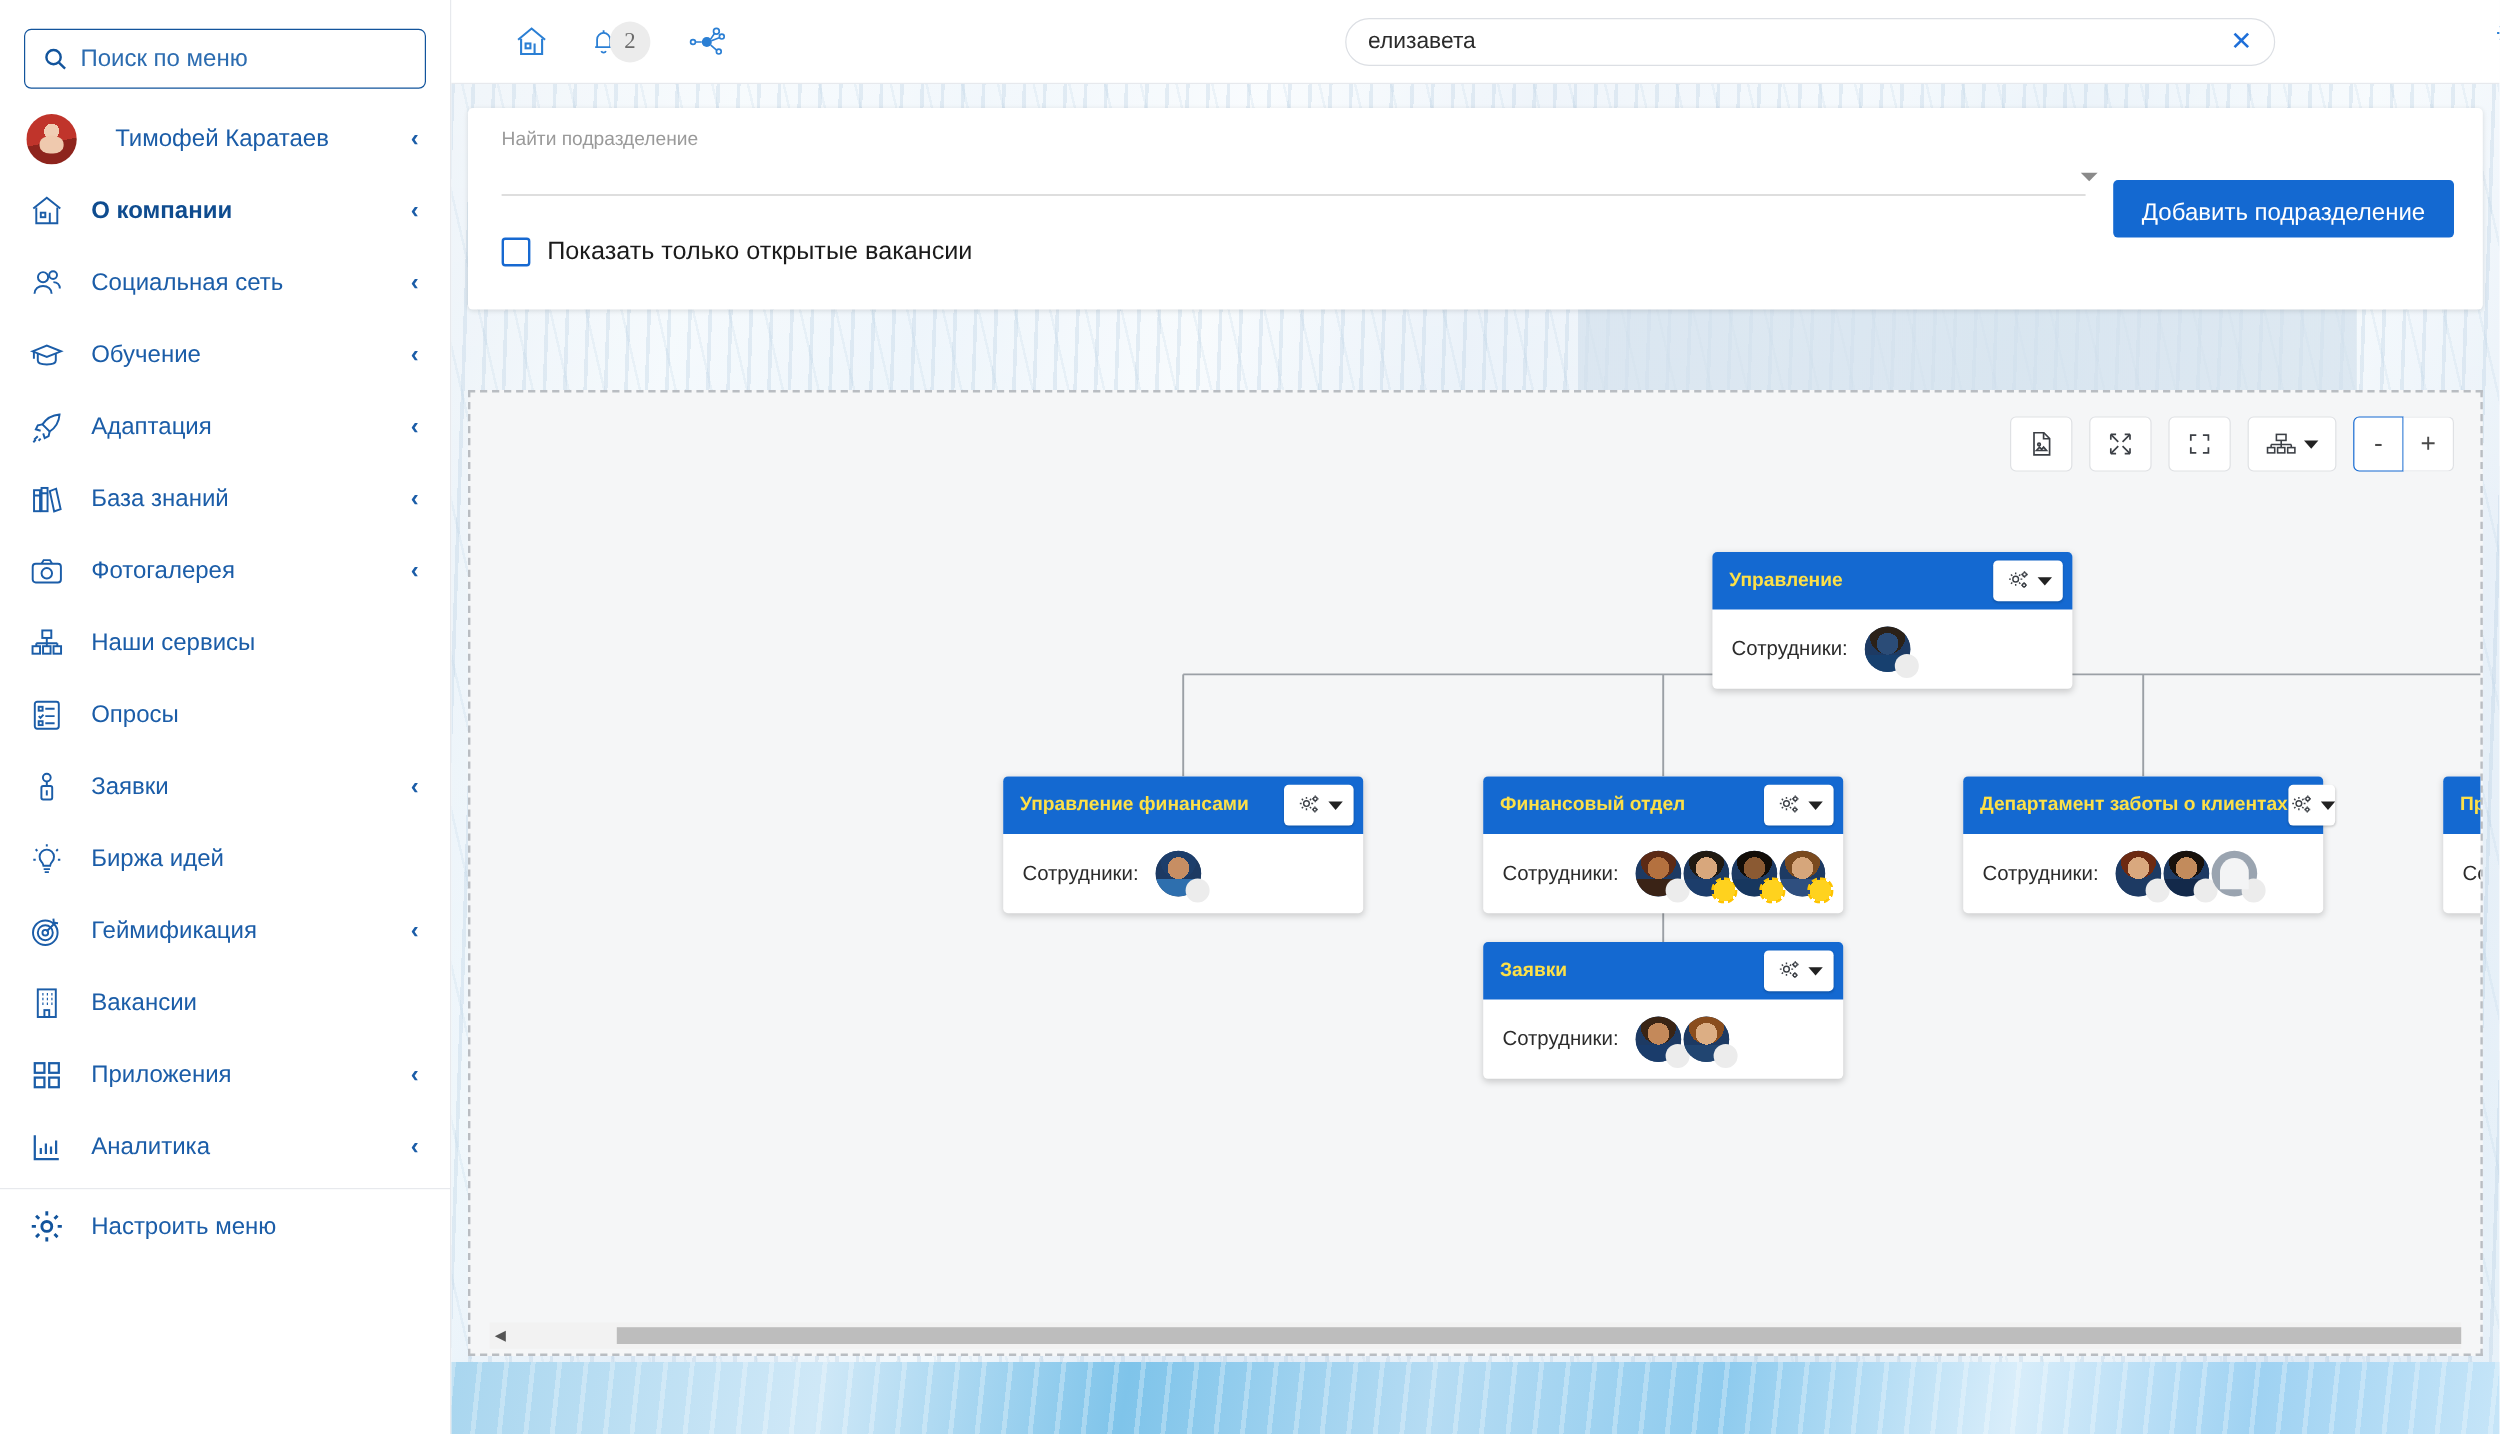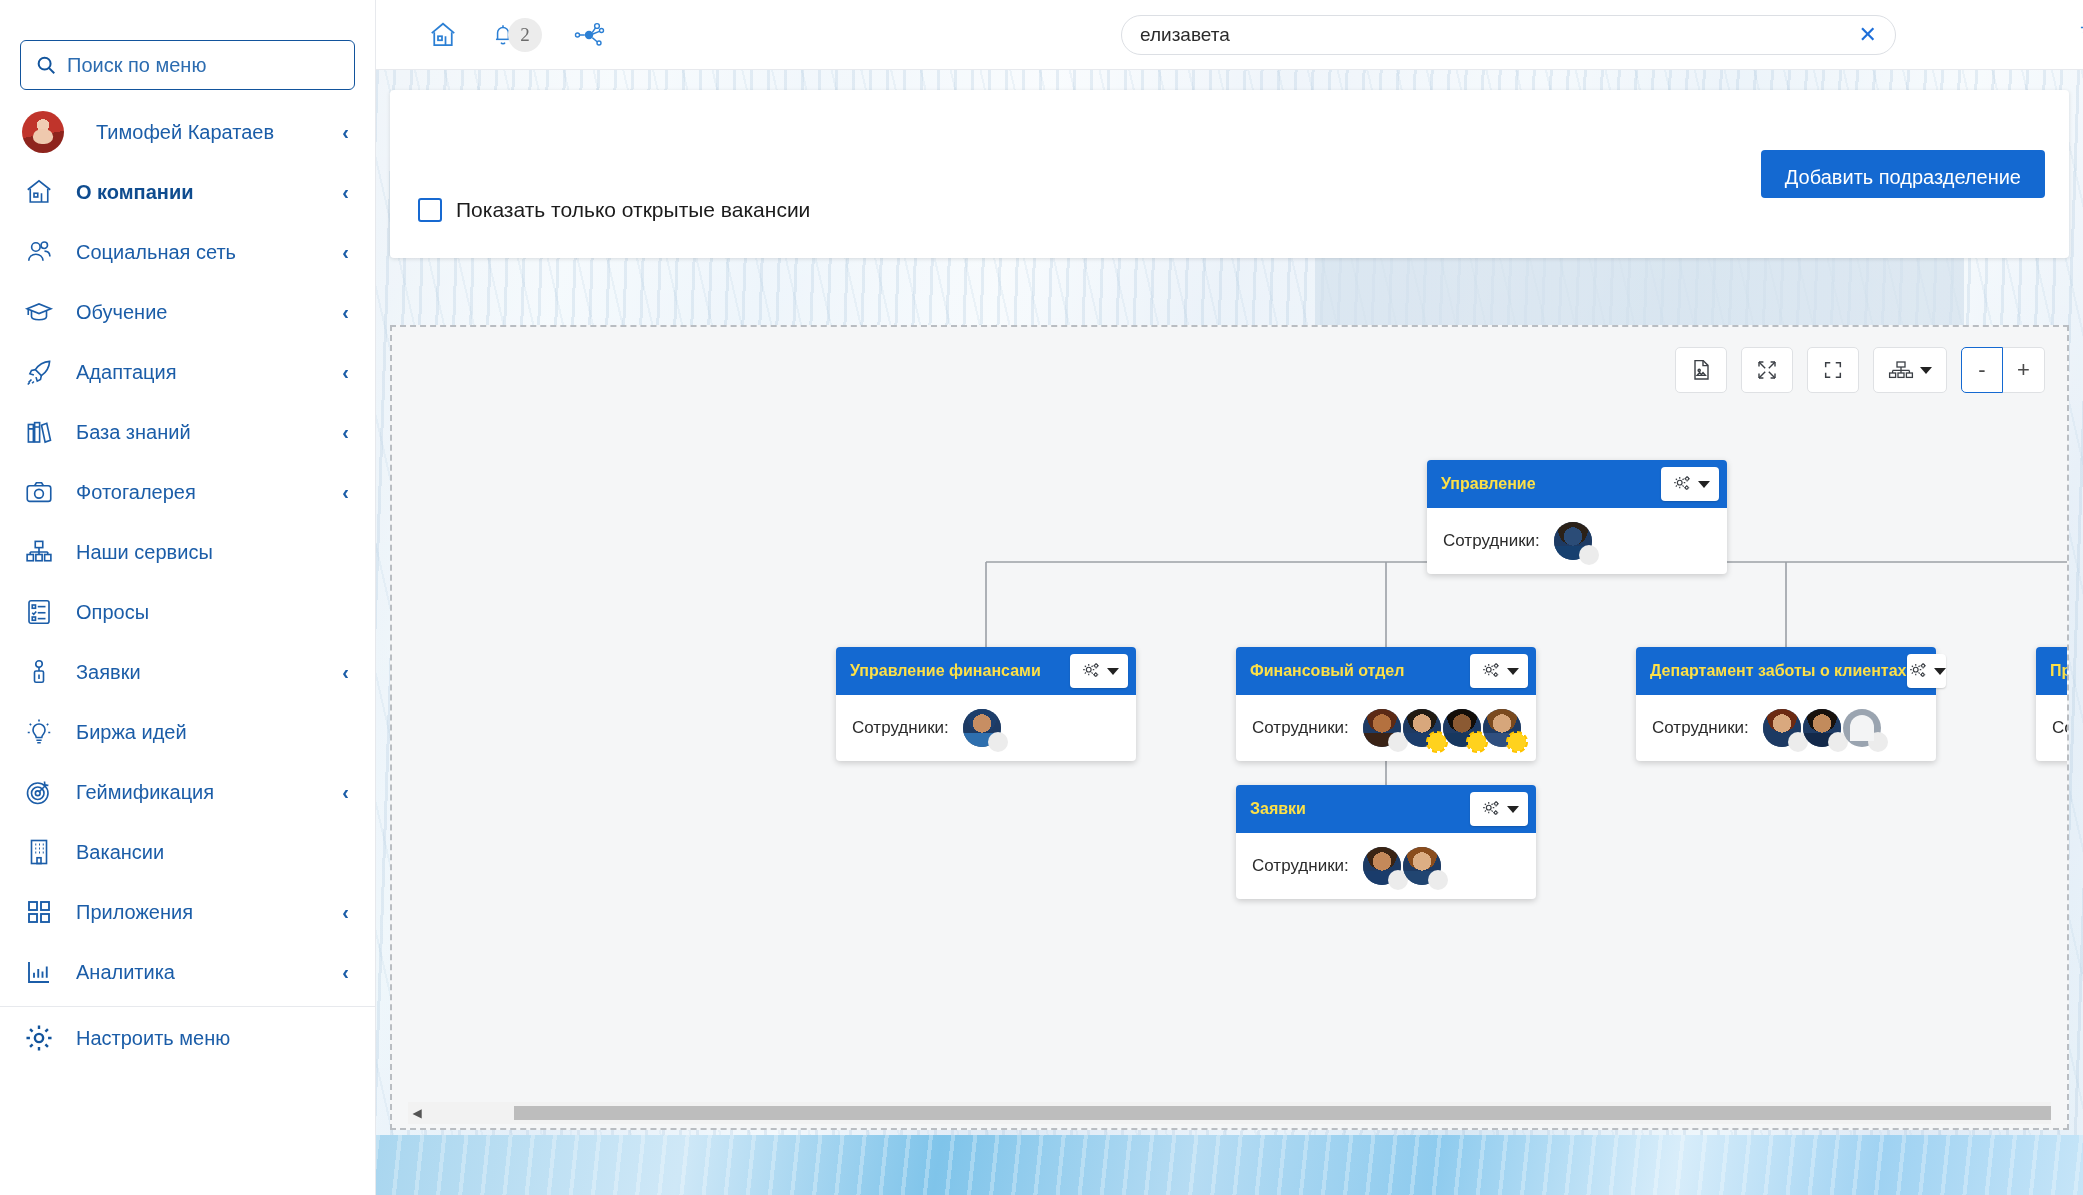--- a/index.html
+++ b/index.html
@@ -69,21 +69,21 @@
   .clear-x { color:#1e6fd9; font-size: 22px; cursor:pointer; line-height:1; padding-left:10px;}
   .gear-top { position:absolute; left: 1700px; top: 14px; cursor: pointer; }
 
   
   .sidebar {
     position:absolute; left:0; top:0; width:376px; height:1195px;
     background:#fff; border-right:1px solid #e7e9ed; z-index: 25;
     display:flex; flex-direction:column;
   }
   .menu-search {
-    margin: 40px 20px 0 20px; height: 50px;
+    margin: 24px 20px 0 20px; height: 50px;
     border: 1.5px solid #12549c; border-radius: 6px;
     display:flex; align-items:center; padding: 0 14px; gap: 10px;
   }
   .menu-search input {
     border:0; outline:0; font-size:20px; color:#1b5da8; background:transparent;
     font-family:"Liberation Sans", sans-serif; width:100%;
   }
   .menu-search input::placeholder{ color:#2c6cb0; }
   .menu-list { margin-top: 12px; flex: 1; overflow: hidden; }
   .mitem {
@@ -475,20 +475,25 @@
         </span>
         <span class="mi-label">Настроить меню</span>
       </div>
 
     </div>
   </div>
 
   <div class="content">
 
     <div class="filter-card">
+      <div class="find-field">
+        <div class="find-label">Найти подразделение</div>
+        <div class="find-line"></div>
+        <div class="find-caret"></div>
+      </div>
       <div class="cbrow">
         <div class="cbox"></div>
         <div class="cbrow-label">Показать только открытые вакансии</div>
       </div>
       <button class="add-btn">Добавить подразделение</button>
     </div>
 
     <div class="chart-panel">
 
       <div class="chart-toolbar">

